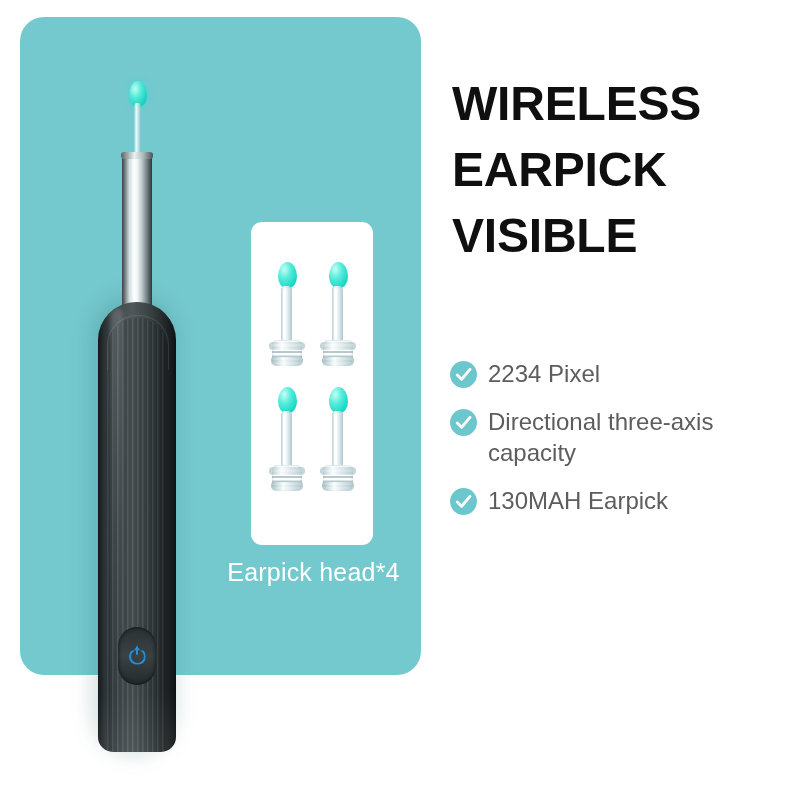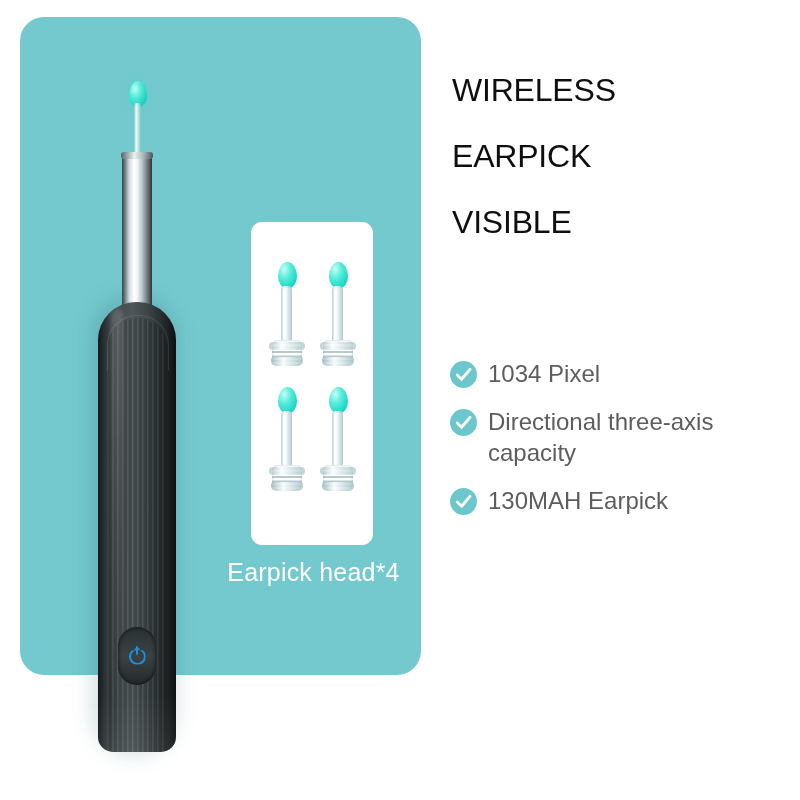--- a/index.html
+++ b/index.html
@@ -325,25 +325,25 @@
     color: #ffffff;
     font-size: 25px;
     letter-spacing: 0.2px;
     white-space: nowrap;
   }
 
   
   .headline {
     position: absolute;
     left: 452px;
-    top: 57px;
+    top: 71px;
     width: 330px;
     color: #100f0f;
-    font-size: 32px;
-    font-weight: normal;
+    font-size: 48px;
+    font-weight: bold;
     line-height: 66px;
     letter-spacing: -0.2px;
   }
   .headline span { display: block; }
 
   .features {
     position: absolute;
     left: 450px;
     top: 358px;
     width: 330px;
@@ -438,21 +438,21 @@
   <div class="features">
 
     <div class="feature">
       <span class="check-icon">
         <svg viewBox="0 0 27 27" width="27" height="27">
           <circle cx="13.5" cy="13.5" r="13.5" fill="#6cc7cd"></circle>
           <path d="M7.2 14.0 L11.6 18.3 L20.0 8.4" fill="none" stroke="#ffffff" stroke-width="2.9" stroke-linecap="round" stroke-linejoin="round"></path>
         </svg>
       </span>
       <span class="feature-text">
-        <span>1034 Pixel</span>
+        <span>2234 Pixel</span>
       </span>
     </div>
 
     <div class="feature">
       <span class="check-icon">
         <svg viewBox="0 0 27 27" width="27" height="27">
           <circle cx="13.5" cy="13.5" r="13.5" fill="#6cc7cd"></circle>
           <path d="M7.2 14.0 L11.6 18.3 L20.0 8.4" fill="none" stroke="#ffffff" stroke-width="2.9" stroke-linecap="round" stroke-linejoin="round"></path>
         </svg>
       </span>

